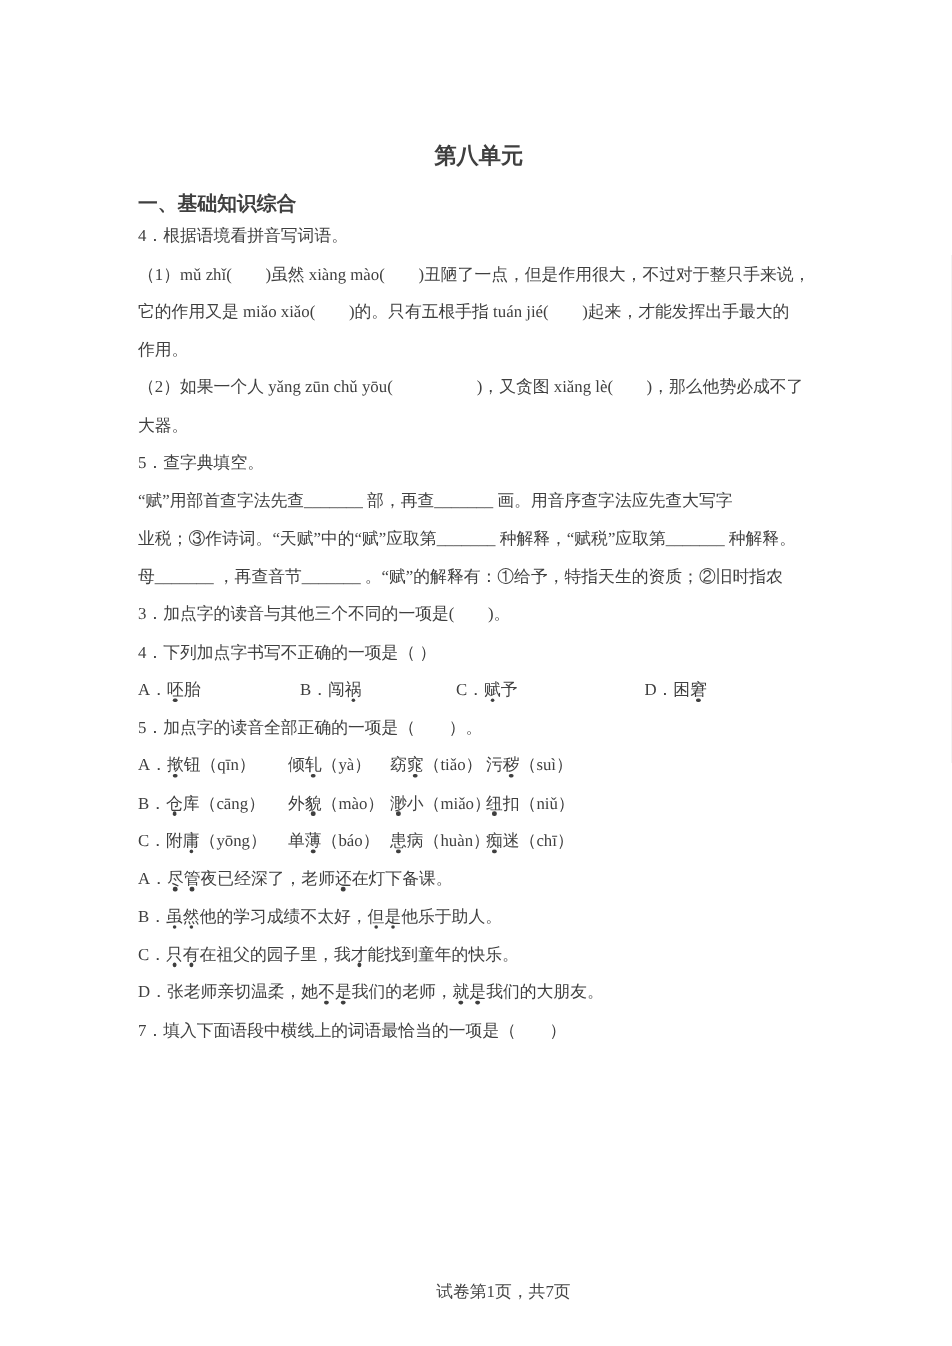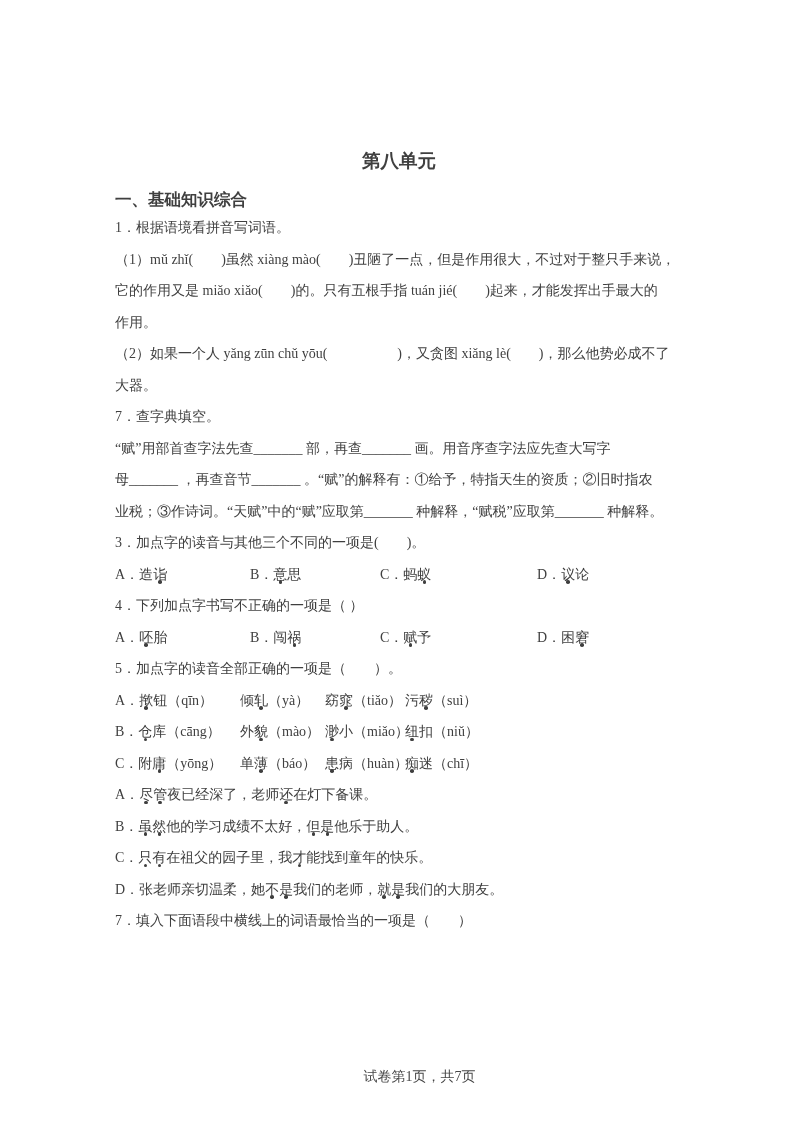--- a/index.html
+++ b/index.html
@@ -7,21 +7,21 @@
     position:relative;
     width:793px;height:1122px;
     margin:0 auto;
     background:#ffffff;
     color:#3f3f3f;
     font-family:"Liberation Serif","DejaVu Serif",serif;
     overflow:hidden;
   }
   .content{position:absolute;left:115px;top:0;width:568px;}
   .t1,.t2{text-align:center;font-weight:700;font-size:18.5px;line-height:26px;white-space:nowrap;}
-  .t1{padding-top:118px;margin-top:30px;}
+  .t1{padding-top:118px;}
   .t2{margin-top:19px;}
   .sec{margin-top:13px;font-size:16.5px;font-weight:700;line-height:25px;white-space:nowrap;}
   .ln{height:31.5px;line-height:31.5px;font-size:14px;white-space:nowrap;}
   .opt{display:inline-block;vertical-align:top;}
   .w1{width:135px}.w2{width:130px}.w3{width:157px}
   .v1{width:125px}.v2{width:85px}.v3{width:80px}
   .d{position:relative;}
   .d::after{
     content:"";position:absolute;left:50%;bottom:-2px;
     width:3.5px;height:3.5px;margin-left:-1.75px;
@@ -32,34 +32,33 @@
 </head>
 <body>
 
 <div class="page">
   <div class="content">
 
     <div class="t1">第八单元</div>
 
     <div class="sec">一、基础知识综合</div>
 
-    <div class="ln">1．根据语境看拼音写词语。</div>
+    <div class="ln">4．根据语境看拼音写词语。</div>
     <div class="ln">（1）mǔ zhǐ(　　)虽然 xiàng mào(　　)丑陋了一点，但是作用很大，不过对于整只手来说，</div>
     <div class="ln">它的作用又是 miǎo xiǎo(　　)的。只有五根手指 tuán jié(　　)起来，才能发挥出手最大的</div>
     <div class="ln">作用。</div>
     <div class="ln">（2）如果一个人 yǎng zūn chǔ yōu(　　　　　)，又贪图 xiǎng lè(　　)，那么他势必成不了</div>
     <div class="ln">大器。</div>
 
-    <div class="ln">7．查字典填空。</div>
+    <div class="ln">5．查字典填空。</div>
     <div class="ln">“赋”用部首查字法先查_______ 部，再查_______ 画。用音序查字法应先查大写字</div>
+    <div class="ln">业税；③作诗词。“天赋”中的“赋”应取第_______ 种解释，“赋税”应取第_______ 种解释。</div>
     <div class="ln">母_______ ，再查音节_______ 。“赋”的解释有：①给予，特指天生的资质；②旧时指农</div>
-    <div class="ln">业税；③作诗词。“天赋”中的“赋”应取第_______ 种解释，“赋税”应取第_______ 种解释。</div>
 
     <div class="ln">3．加点字的读音与其他三个不同的一项是(　　)。</div>
-    <div class="ln"><span class="opt w1">A．造<span class="d">诣</span></span><span class="opt w2">B．<span class="d">意</span>思</span><span class="opt w3">C．蚂<span class="d">蚁</span></span><span class="opt">D．<span class="d">议</span>论</span></div>
 
     <div class="ln">4．下列加点字书写不正确的一项是（ ）</div>
     <div class="ln"><span class="opt w1">A．<span class="d">呸</span>胎</span><span class="opt w2">B．闯<span class="d">祸</span></span><span class="opt w3">C．<span class="d">赋</span>予</span><span class="opt">D．困<span class="d">窘</span></span></div>
 
     <div class="ln">5．加点字的读音全部正确的一项是（　　）。</div>
     <div class="ln"><span class="opt v1">A．<span class="d">揿</span>钮（qīn）</span><span class="opt v2">倾<span class="d">轧</span>（yà）</span><span class="opt v3">窈<span class="d">窕</span>（tiǎo）</span><span class="opt">污<span class="d">秽</span>（suì）</span></div>
     <div class="ln"><span class="opt v1">B．<span class="d">仓</span>库（cāng）</span><span class="opt v2">外<span class="d">貌</span>（mào）</span><span class="opt v3"><span class="d">渺</span>小（miǎo）</span><span class="opt"><span class="d">纽</span>扣（niǔ）</span></div>
     <div class="ln"><span class="opt v1">C．附<span class="d">庸</span>（yōng）</span><span class="opt v2">单<span class="d">薄</span>（báo）</span><span class="opt v3"><span class="d">患</span>病（huàn）</span><span class="opt"><span class="d">痴</span>迷（chī）</span></div>
 
     <div class="ln">A．<span class="d">尽</span><span class="d">管</span>夜已经深了，老师<span class="d">还</span>在灯下备课。</div>

